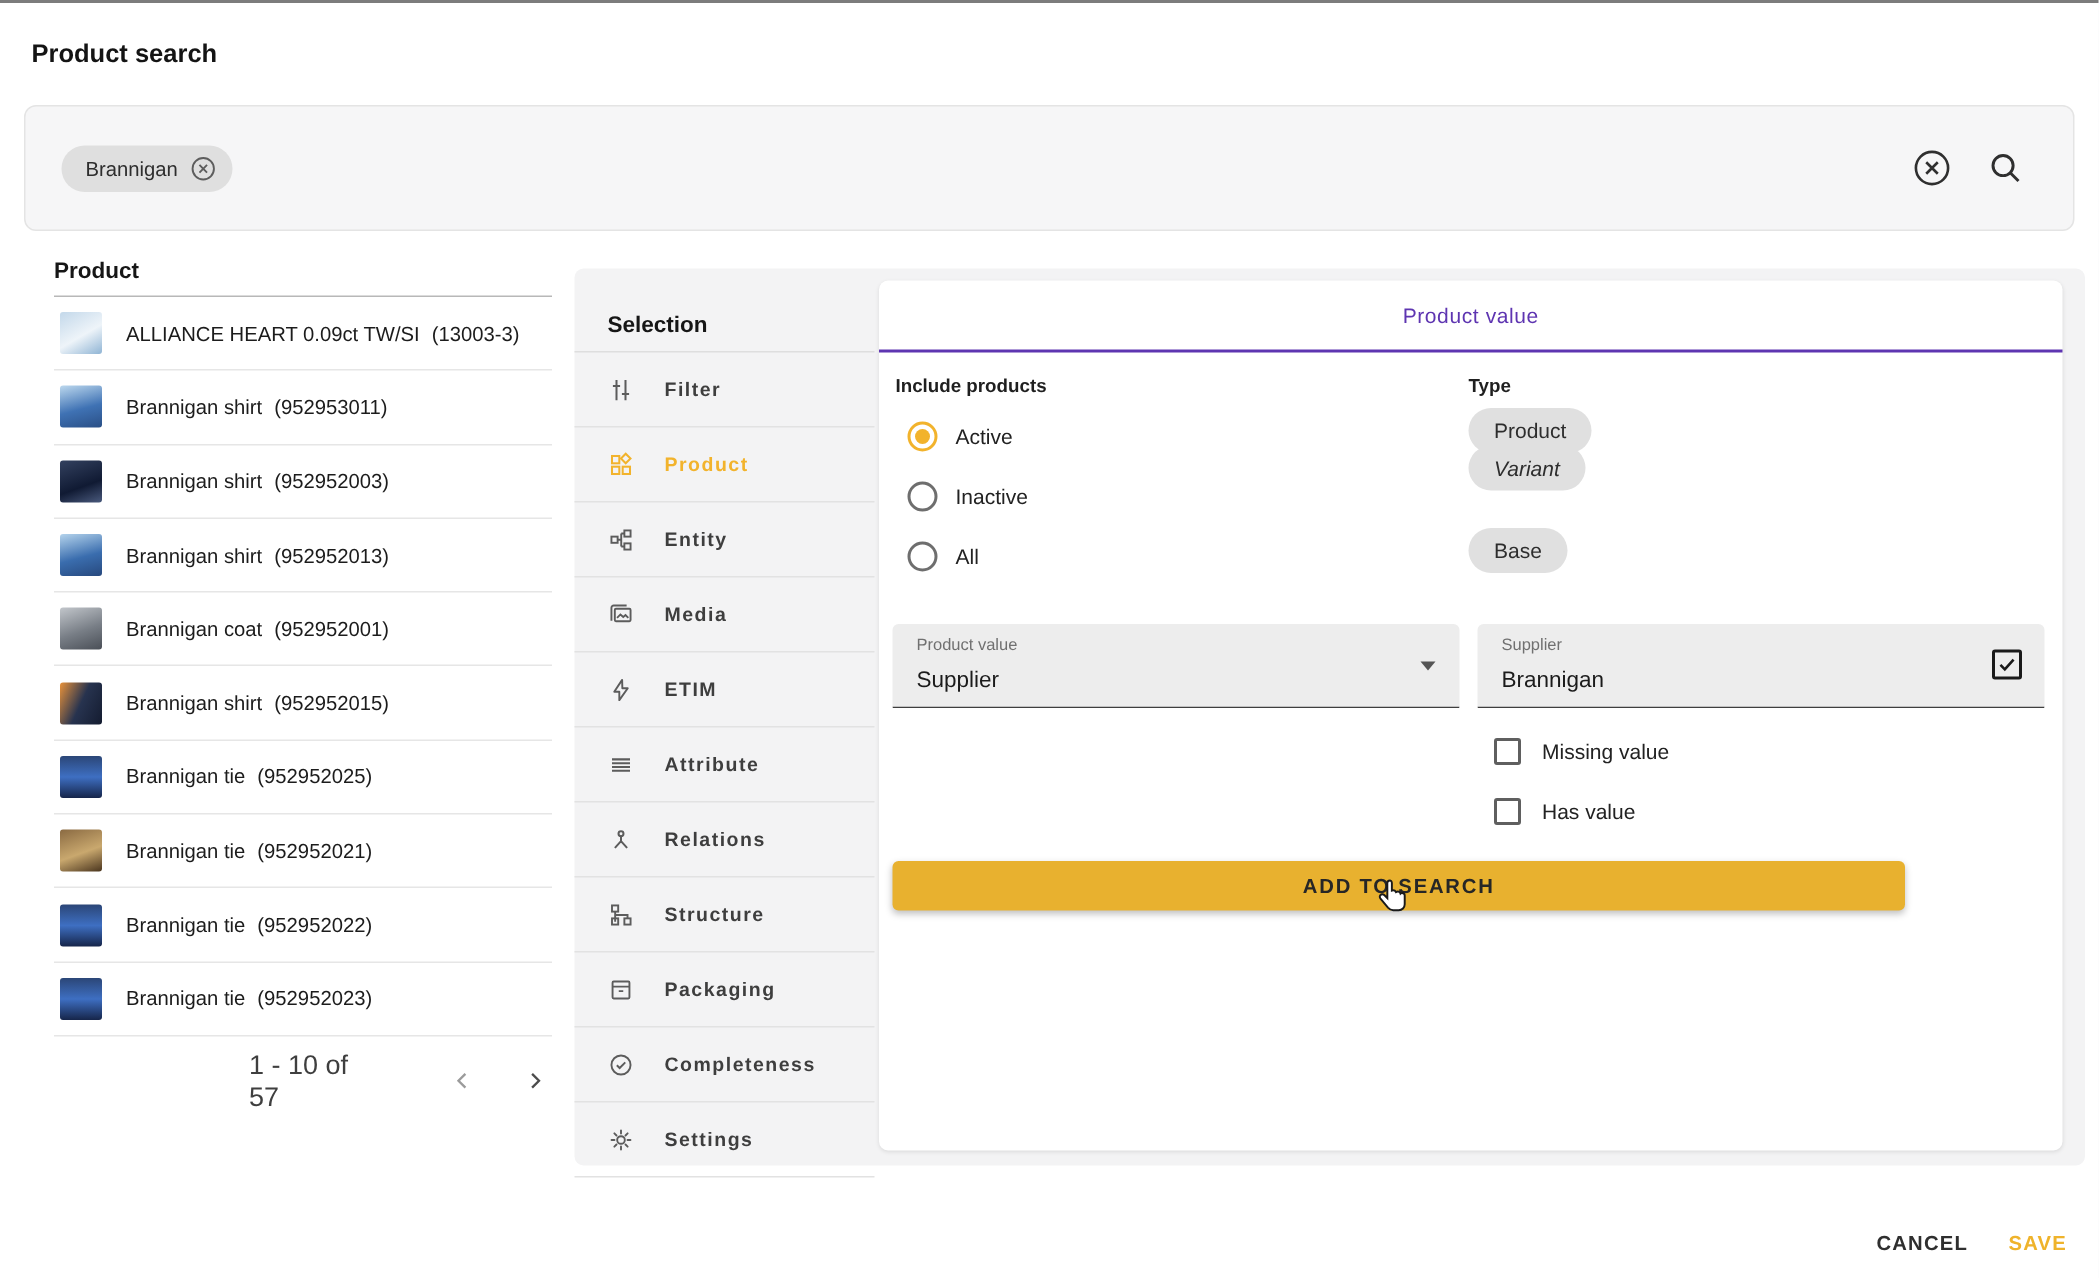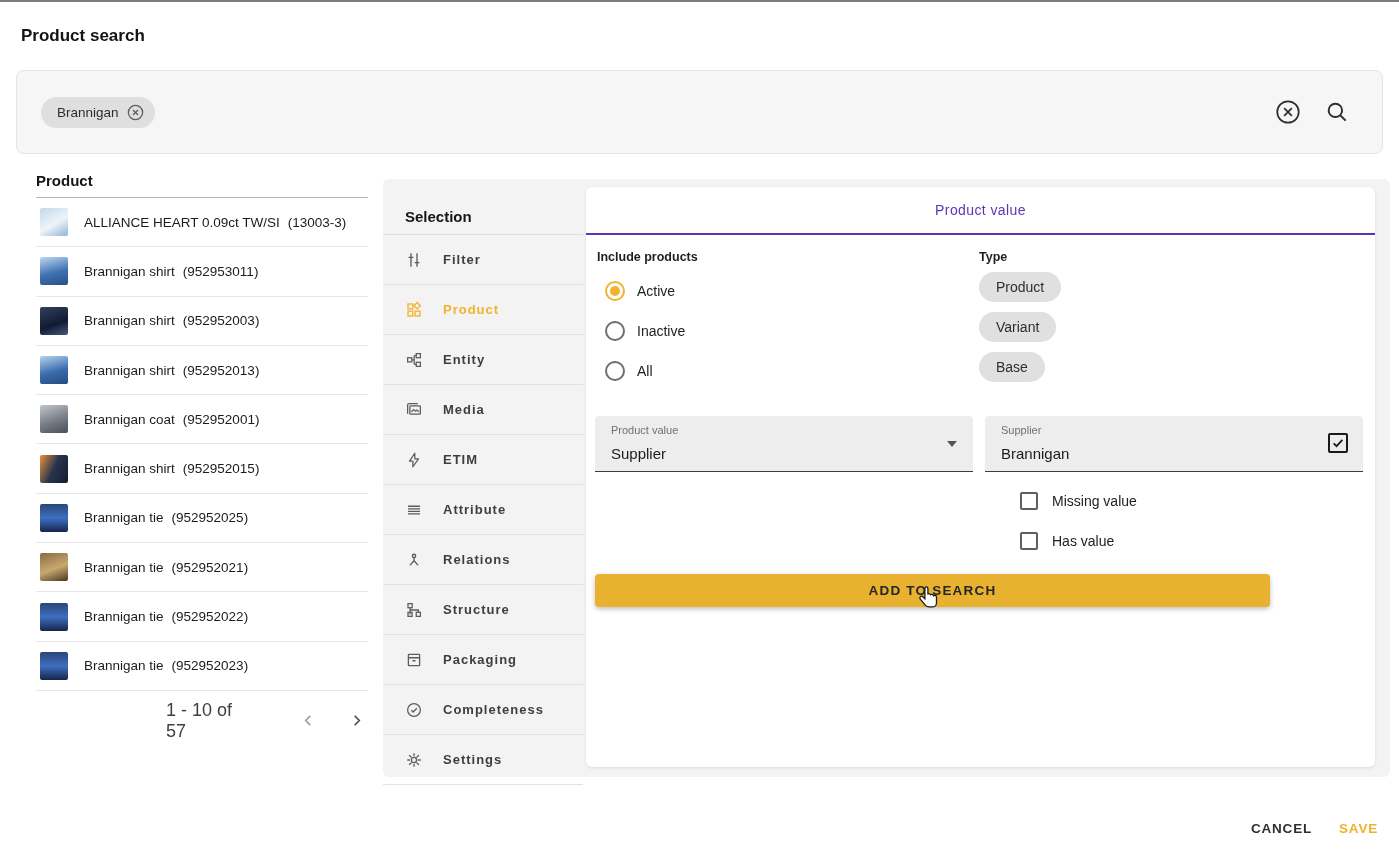--- a/index.html
+++ b/index.html
@@ -76,21 +76,21 @@
   .field .fvalue { position:absolute; left:16px; bottom:9px; font-size:15px; color:#1b1b1b; }
   .field-1 { left:9px; }
   .field-2 { left:399px; }
   .dd-arrow { position:absolute; right:16px; top:25px; width:0; height:0;
               border-left:5px solid transparent; border-right:5px solid transparent;
               border-top:6px solid #555; }
   .fcheck { position:absolute; right:15px; top:17px; width:20px; height:20px;
             border:2px solid #1a1a1a; border-radius:2px; display:flex; align-items:center;
             justify-content:center; background:transparent; cursor:pointer; }
 
-  .cb-row { position:absolute; left:410px; display:flex; align-items:center; gap:14px; cursor:pointer;margin-left:24px; }
+  .cb-row { position:absolute; left:410px; display:flex; align-items:center; gap:14px; cursor:pointer; }
   .cbox { width:18px; height:18px; border:2px solid #5f5f5f; border-radius:2px; background:transparent; }
   .cb-label { font-size:14px; color:#222; }
 
   .add-btn { position:absolute; left:9px; top:387px; width:675px; height:33px;
              background:#E8B12F; border:none; border-radius:4px;
              box-shadow:0 2px 5px rgba(0,0,0,.25); cursor:pointer;
              font-family:"Liberation Sans", sans-serif;
              font-size:13.5px; font-weight:bold; letter-spacing:1.2px; color:#262626; }
   .cursor-hand { position:absolute; left:330px; top:398px; z-index:9; pointer-events:none; }
 
@@ -326,21 +326,21 @@
     <div class="radio-row" style="top:134px;">
       <span class="radio"></span>
       <span class="radio-label">Inactive</span>
     </div>
     <div class="radio-row" style="top:174px;">
       <span class="radio"></span>
       <span class="radio-label">All</span>
     </div>
 
     <div class="type-chip" style="top:85px;">Product</div>
-    <div class="type-chip" style="top:125px;">Variant</div>
+    <div class="type-chip" style="top:110px;font-style:italic;">Variant</div>
     <div class="type-chip" style="top:165px;">Base</div>
 
     <div class="field field-1">
       <span class="flabel">Product value</span>
       <span class="fvalue">Supplier</span>
       <span class="dd-arrow"></span>
     </div>
 
     <div class="field field-2">
       <span class="flabel">Supplier</span>

